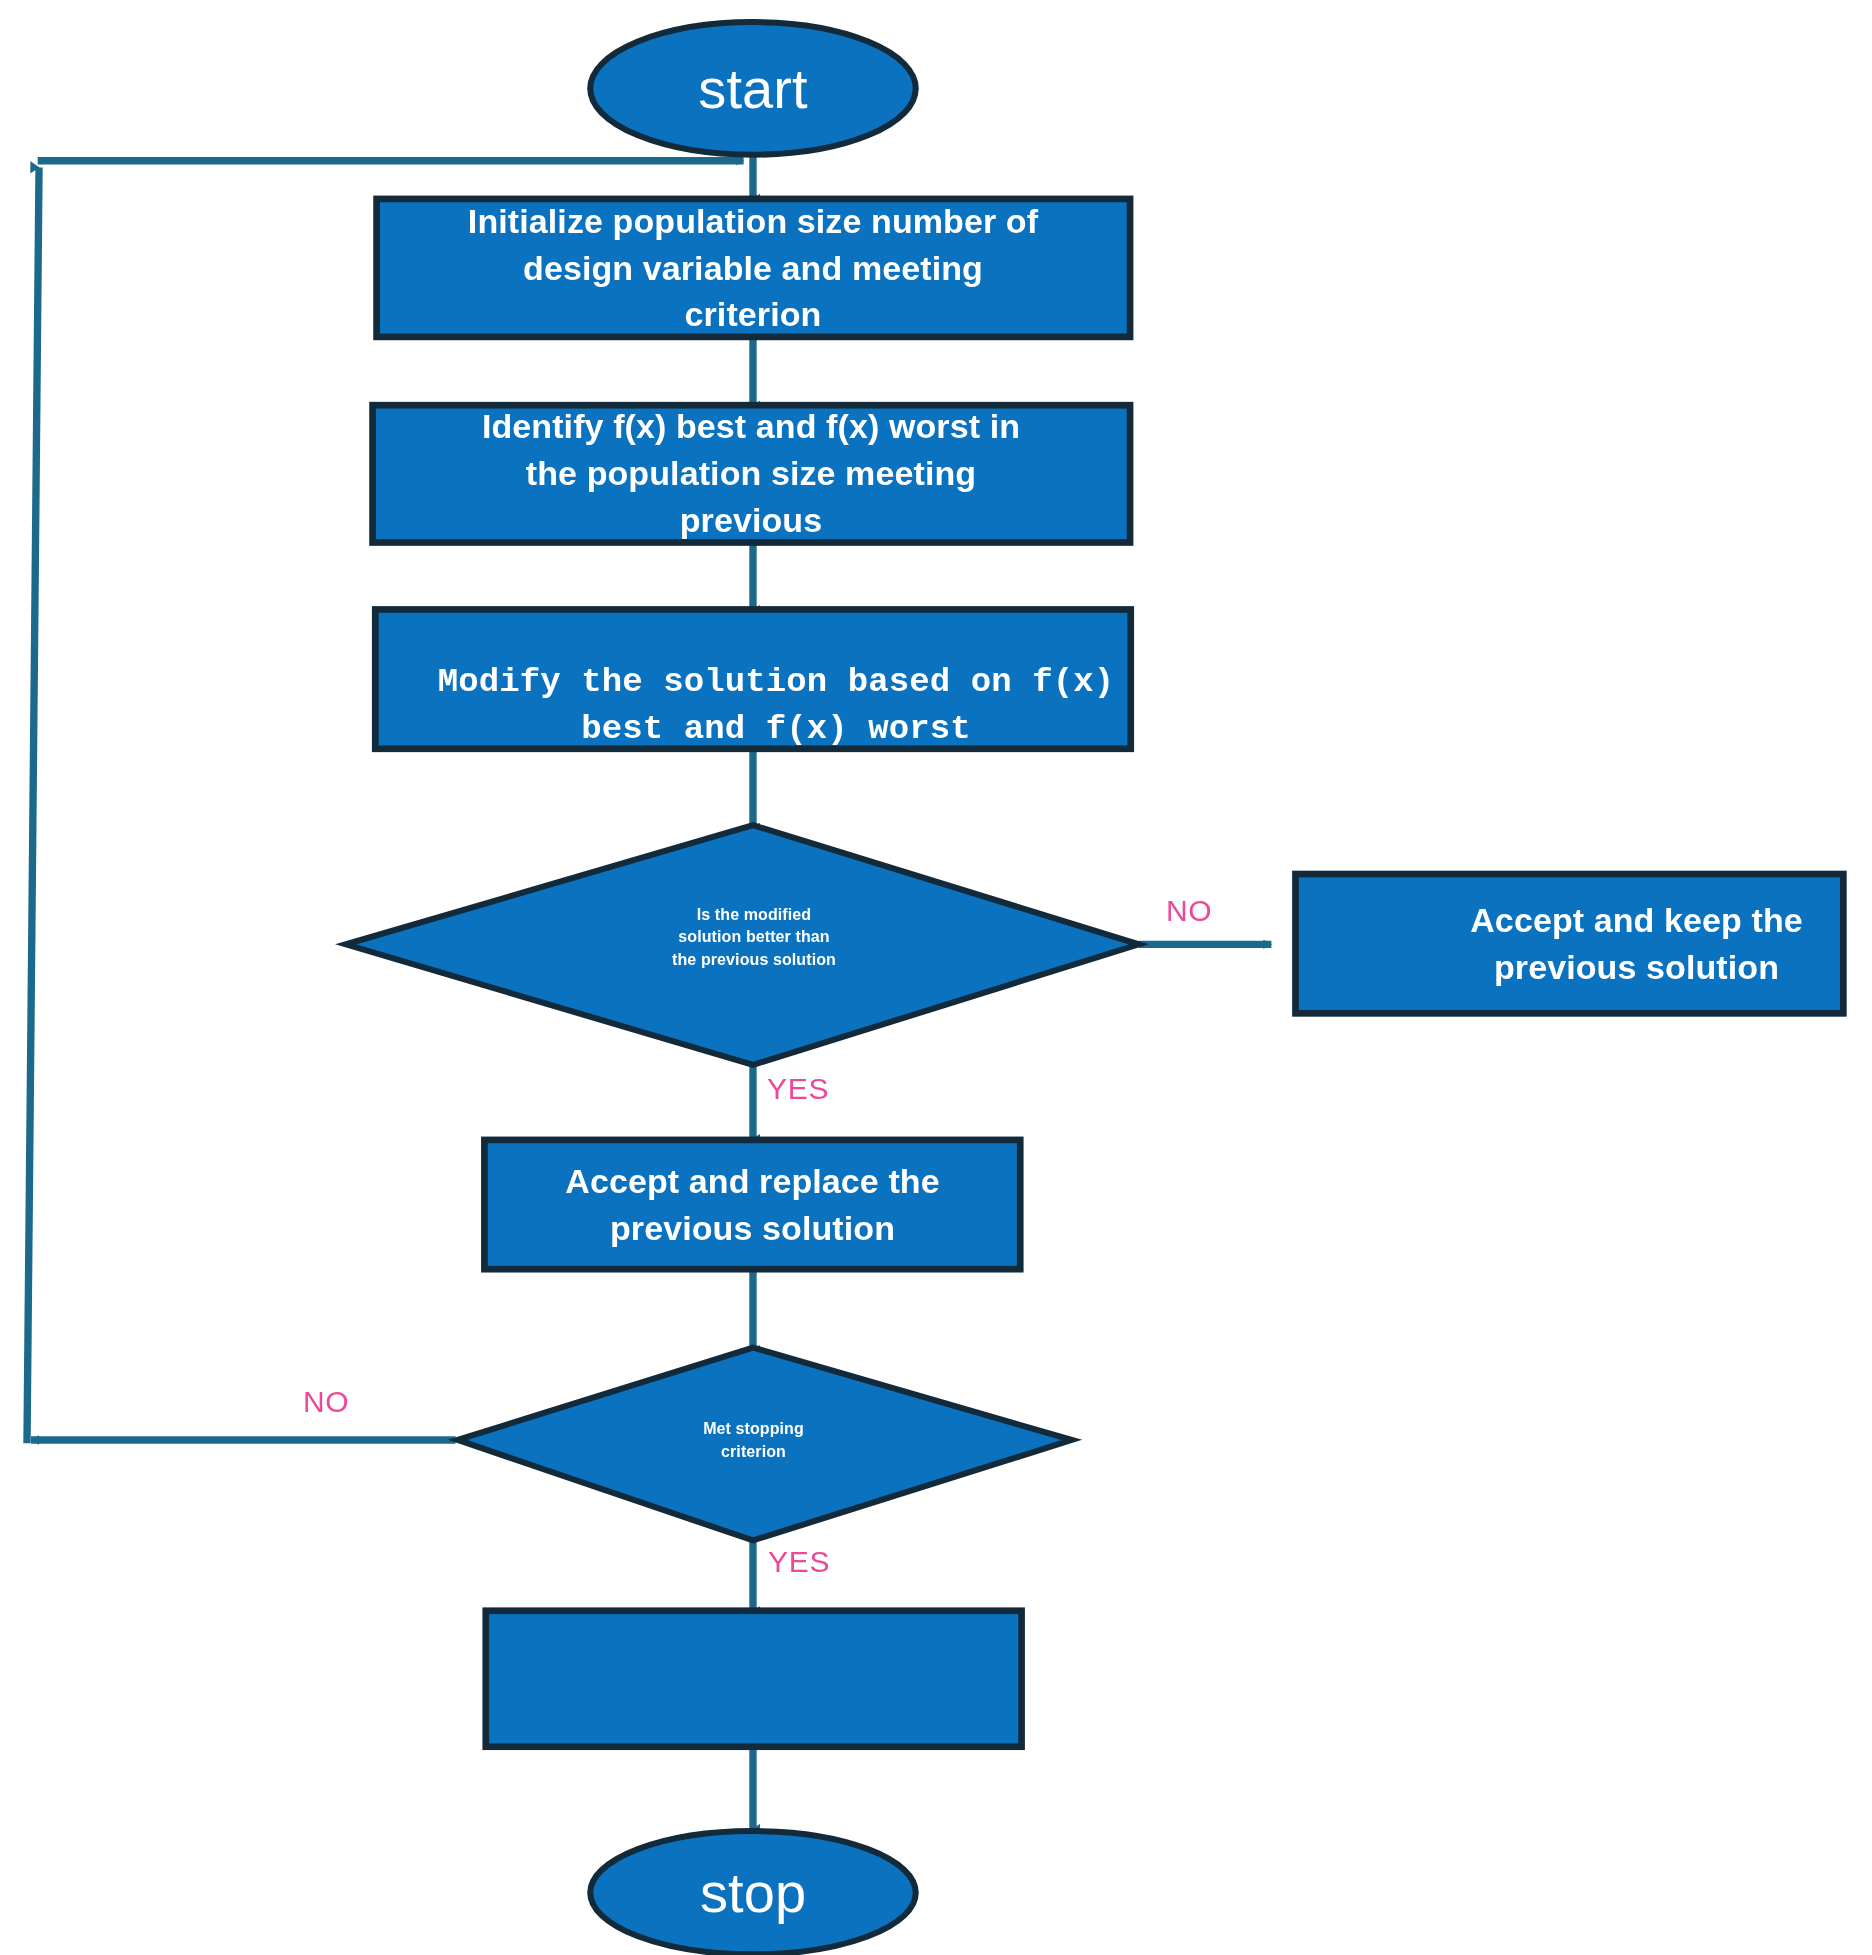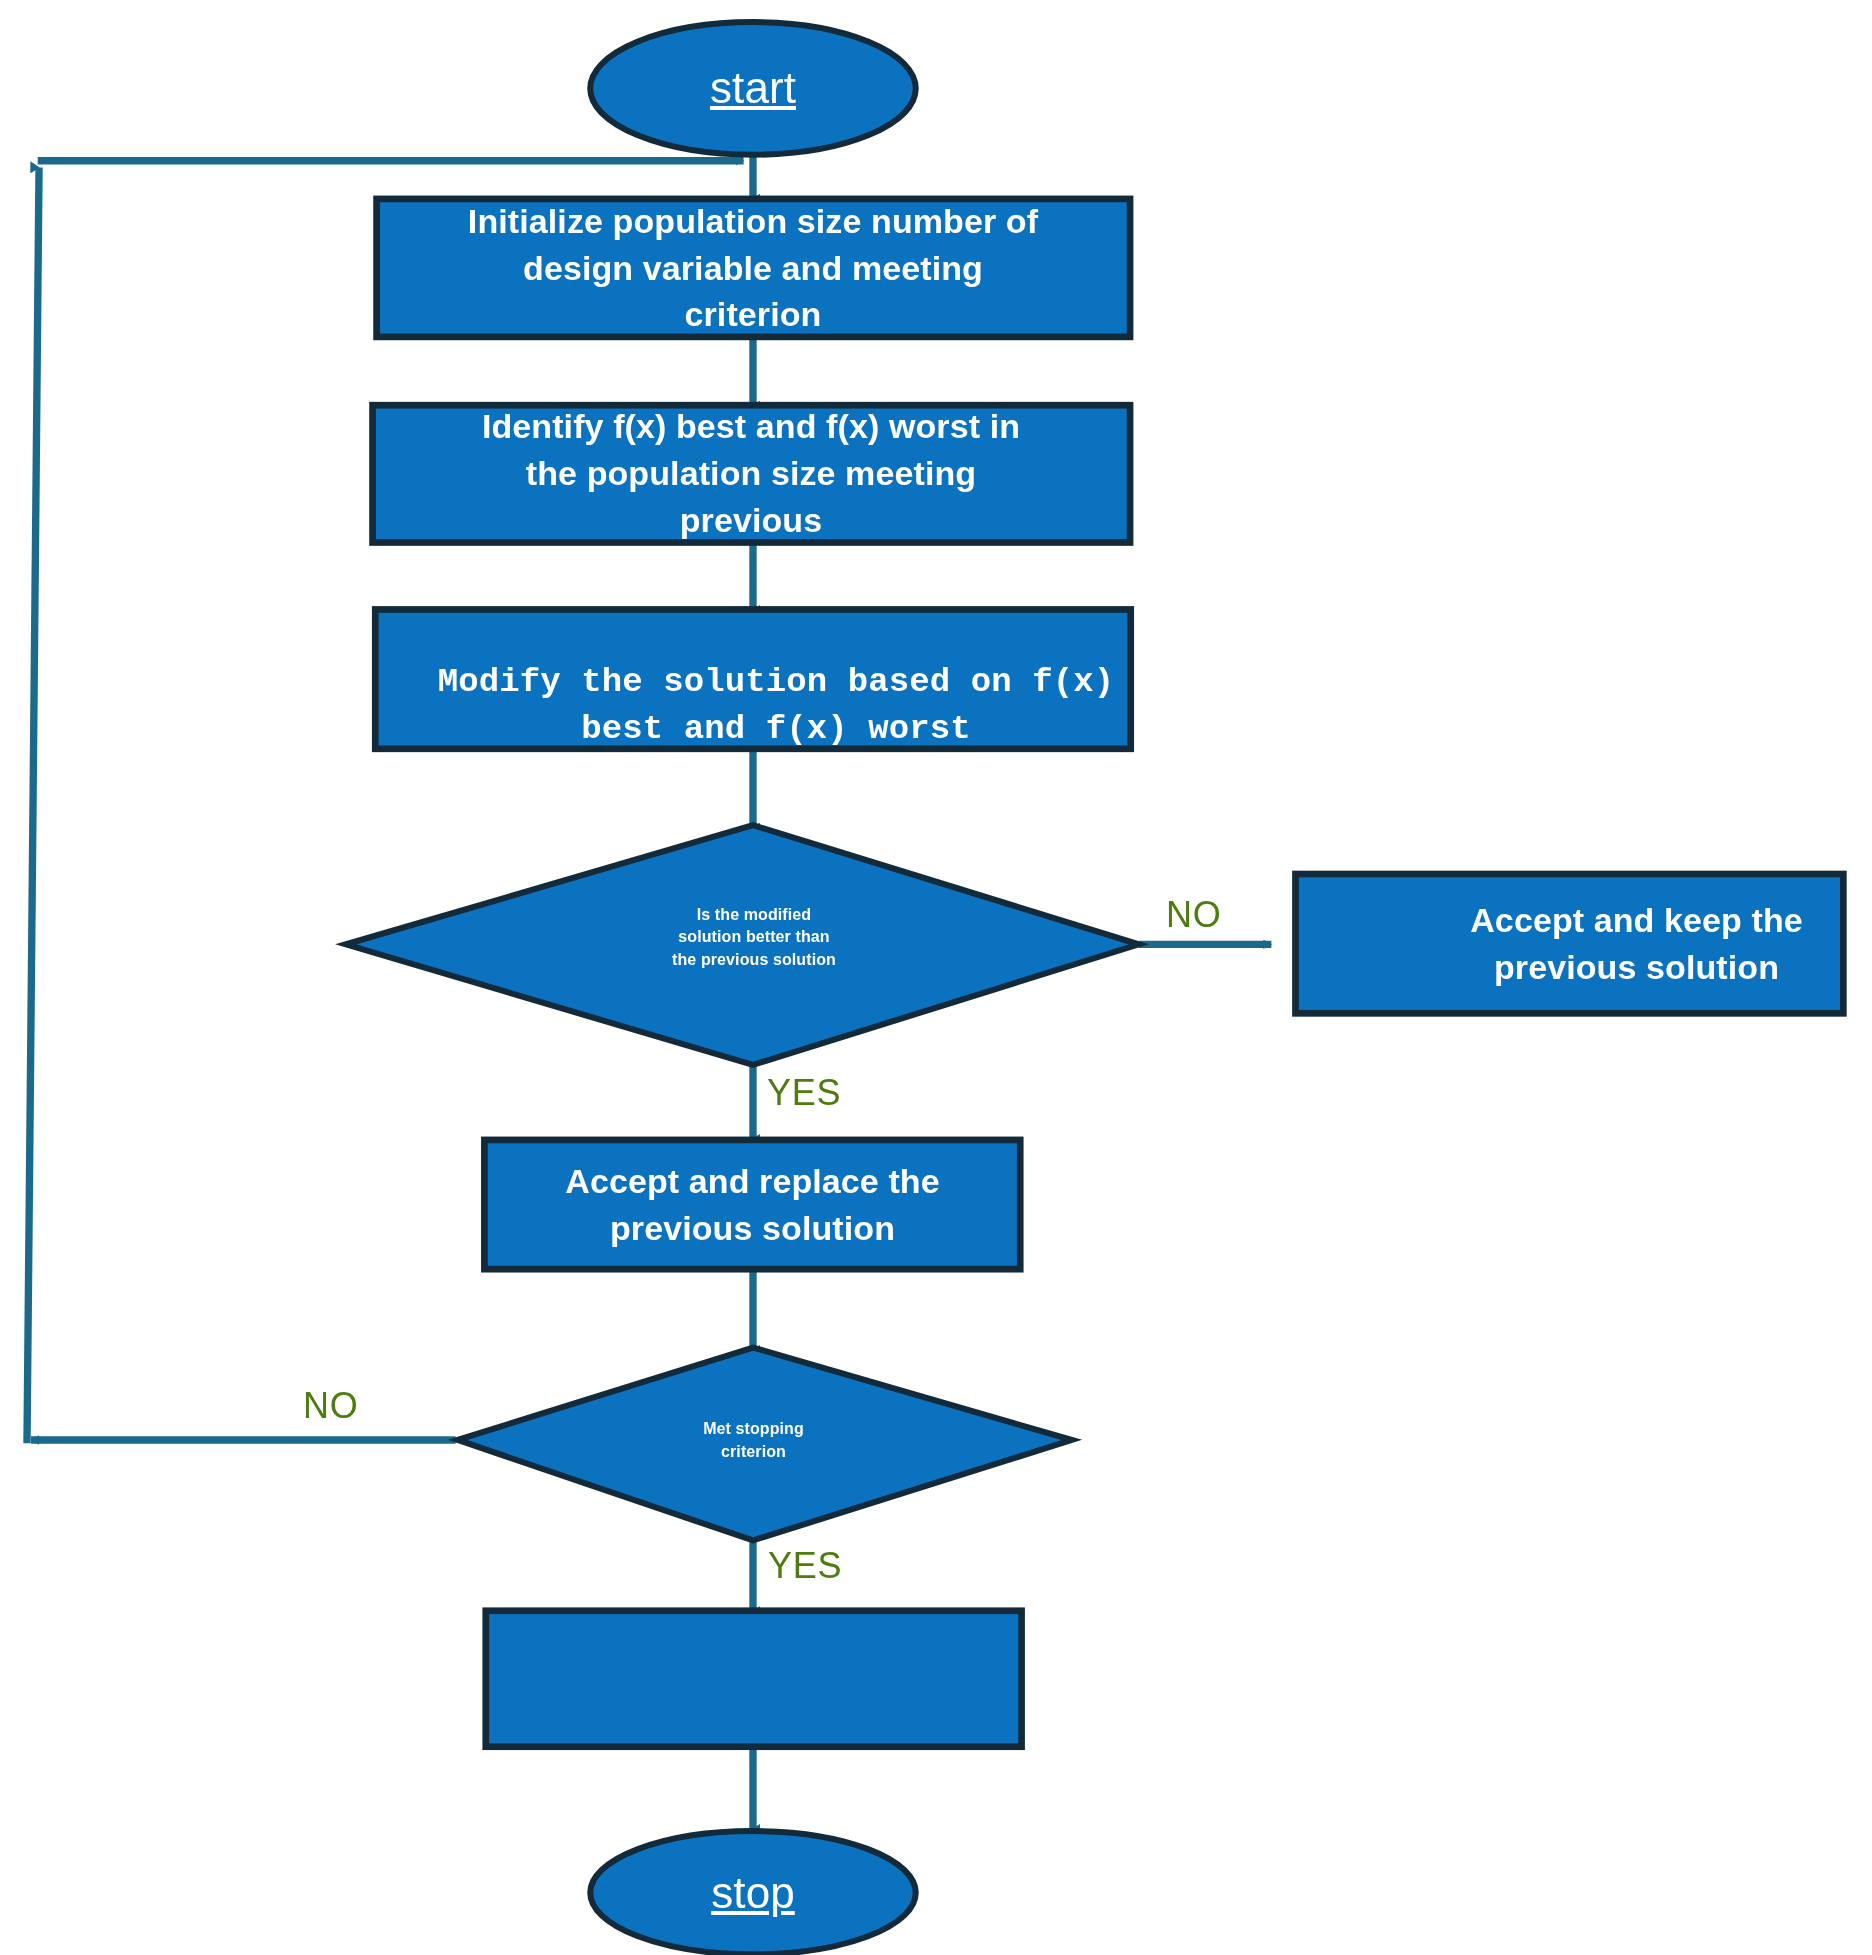--- a/index.html
+++ b/index.html
@@ -30,36 +30,35 @@
     text-align: center;
     color: #ffffff;
     font-family: "Liberation Sans", sans-serif;
     font-weight: 700;
     line-height: 1.38;
     letter-spacing: 0.1px;
     pointer-events: none;
     white-space: pre-line;
   }
   .terminal-label {
-    font-size: 44px;
+    font-size: 56px;
     font-weight: 400;
-    text-decoration: underline;
   }
   .process-label {
     font-size: 34px;
   }
   .decision-label {
     font-size: 16px;
   }
   .edge-label {
     position: absolute;
-    color: #4d7c0f;
+    color: #ec4899;
     font-family: "Liberation Sans", sans-serif;
     font-weight: 400;
-    font-size: 36px;
+    font-size: 30px;
     letter-spacing: 0.7px;
     pointer-events: none;
   }
 </style>
 </head>
 <body>
 
 <div id="canvas">
 
   <svg id="flow-svg" viewBox="0 0 2796 2919">

